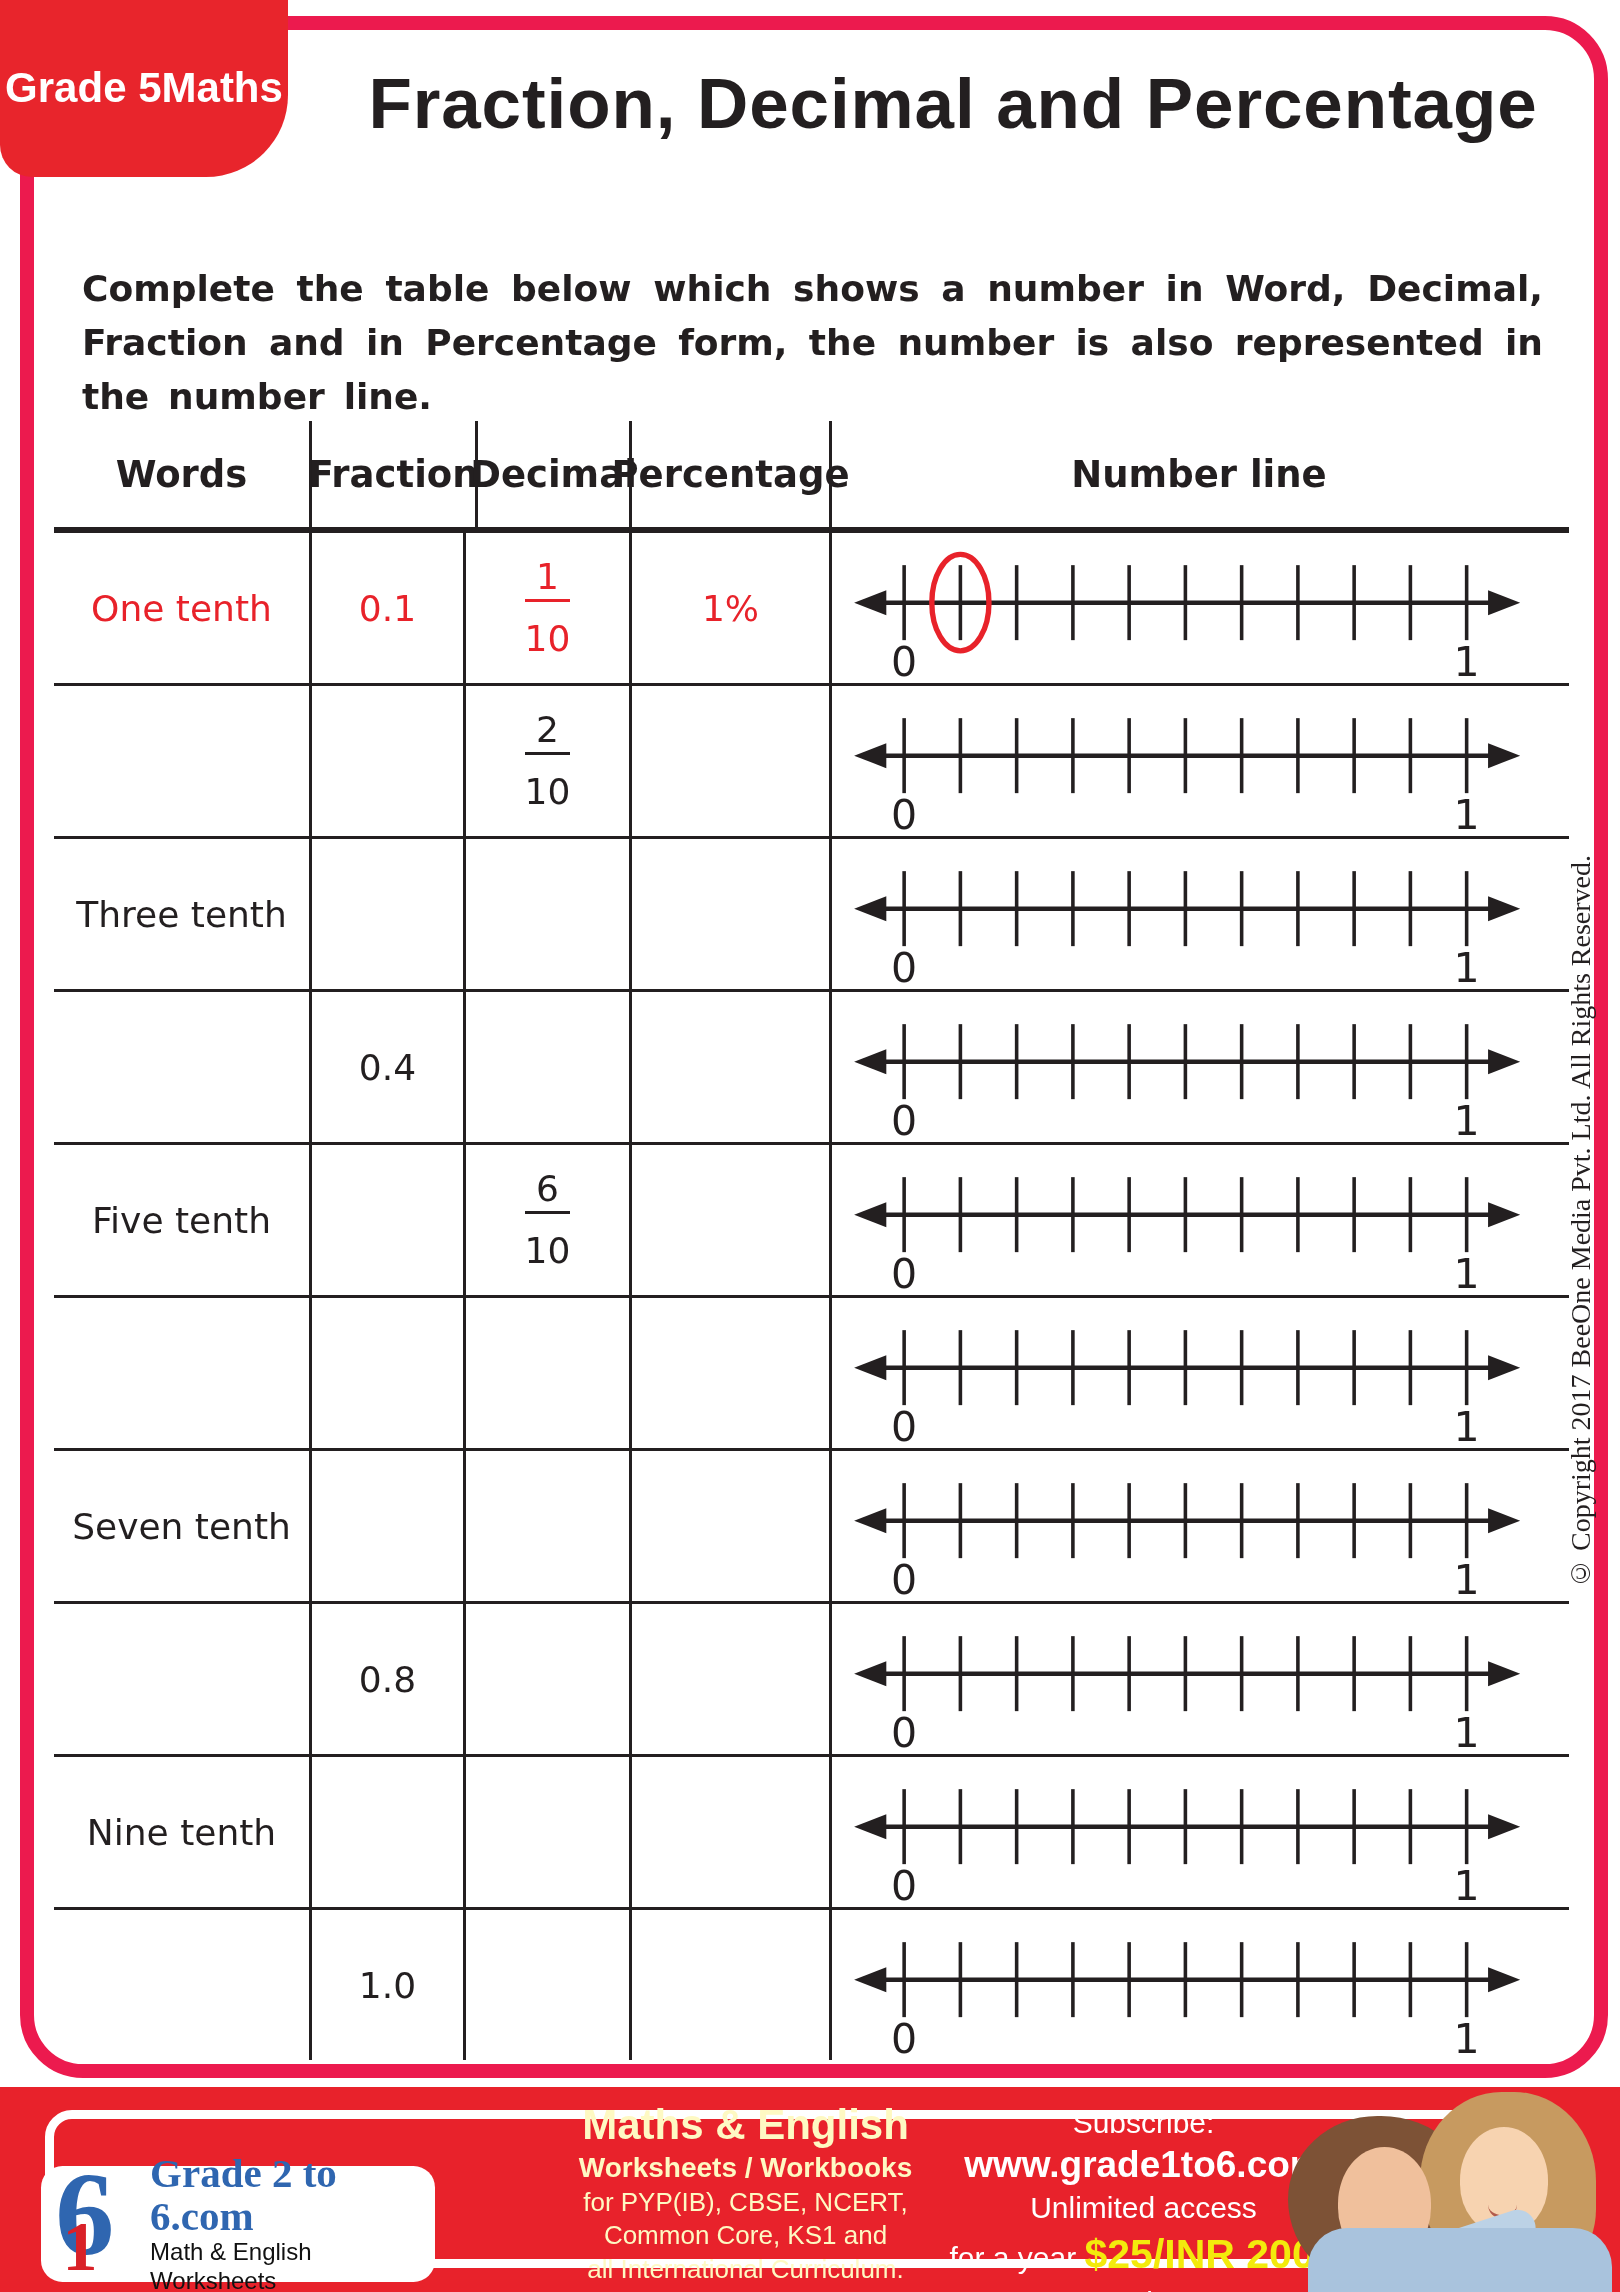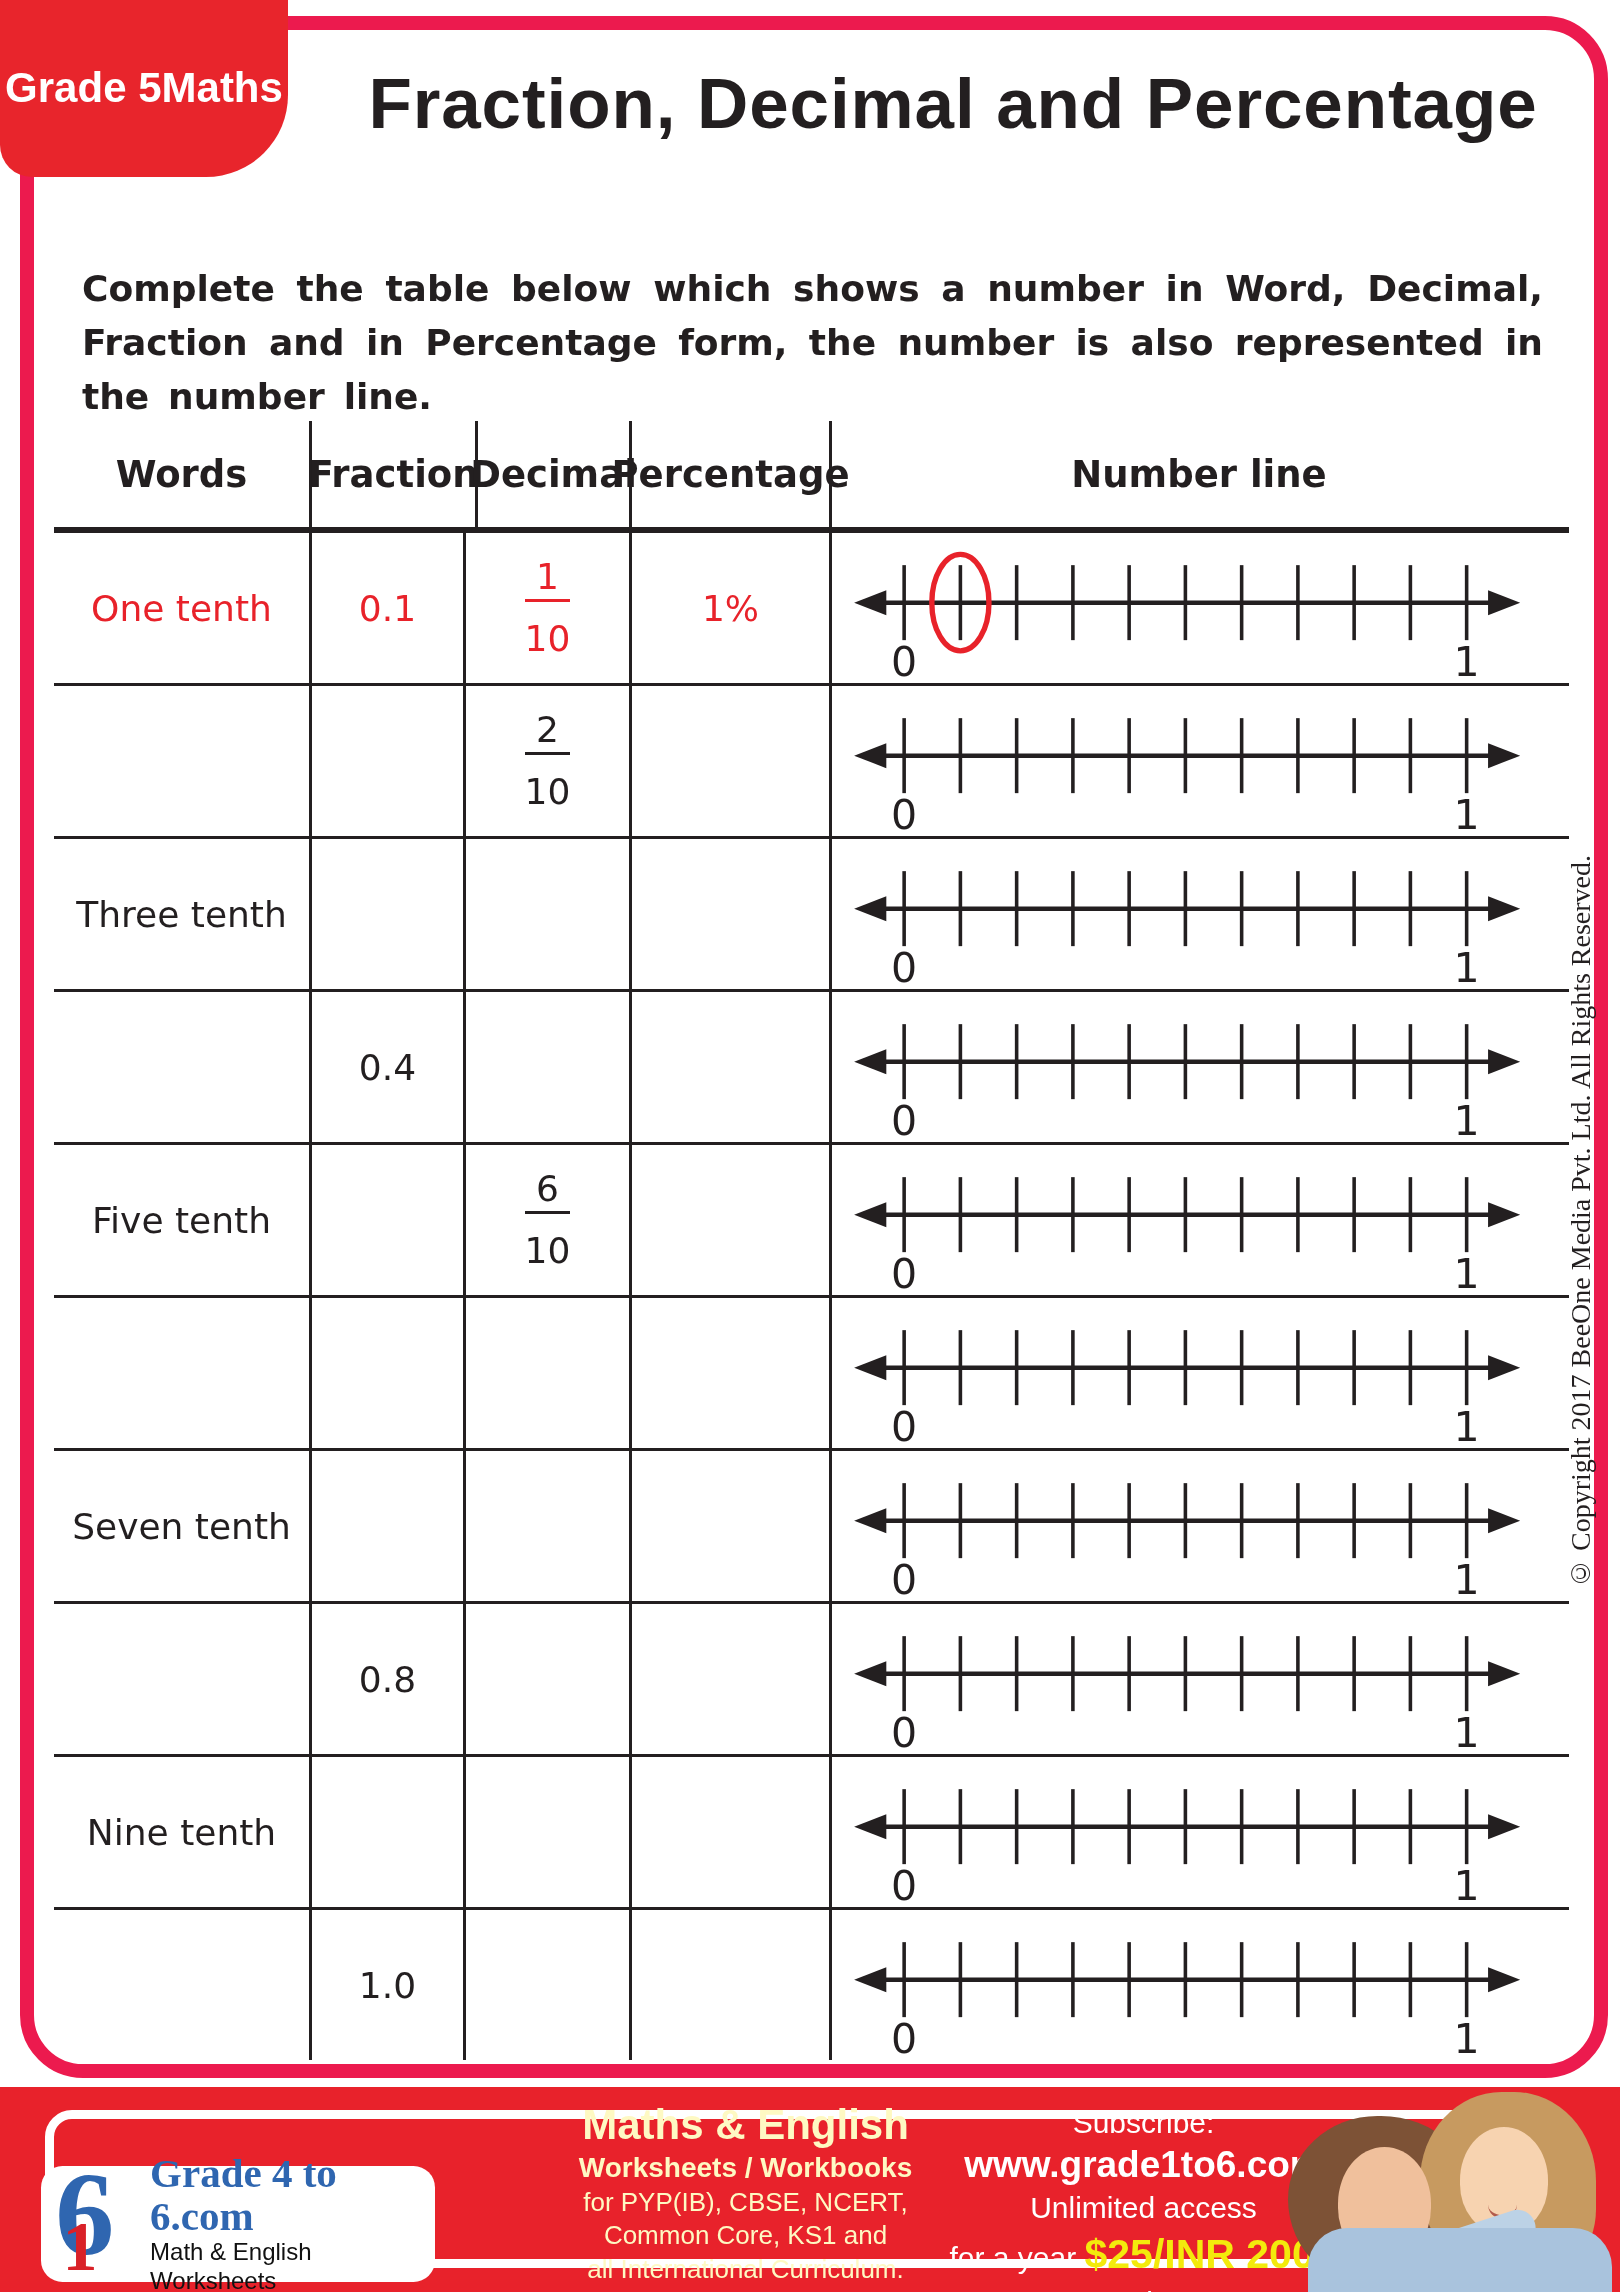--- a/index.html
+++ b/index.html
@@ -449,21 +449,21 @@
 
 <div class="footer">
   <div class="footer-outline"></div>
 
   <div class="logo-box">
     <span class="logo-glyph">
       <span class="logo-six">6</span>
       <span class="logo-one">1</span>
     </span>
     <span class="logo-texts">
-      <span class="logo-site">Grade 4 to 6.com</span>
+      <span class="logo-site">Grade 2 to 6.com</span>
       <span class="logo-sub">Math &amp; English Worksheets</span>
     </span>
   </div>
 
   <div class="footer-center">
     <div class="fc-title">Maths &amp; English</div>
     <div class="fc-sub">Worksheets / Workbooks</div>
     <div class="fc-line">for PYP(IB), CBSE, NCERT,</div>
     <div class="fc-line">Common Core, KS1 and</div>
     <div class="fc-line">all International Curriculum.</div>

